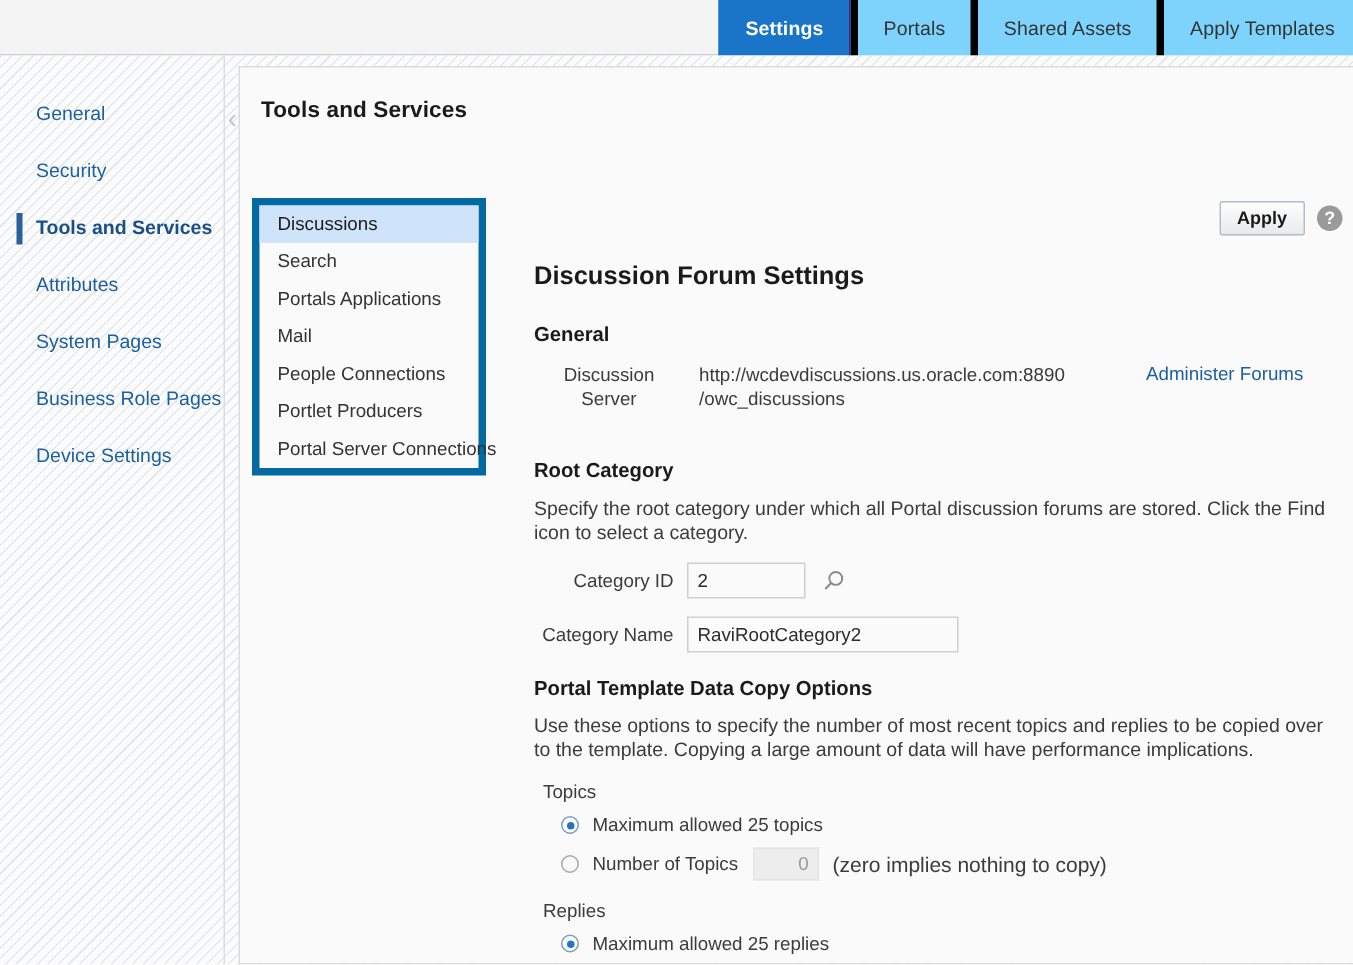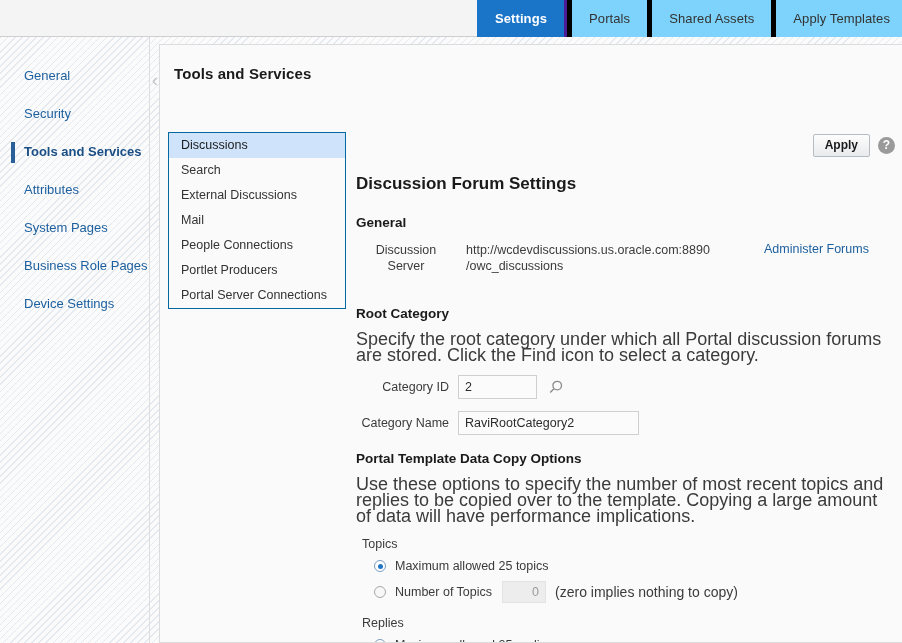--- a/index.html
+++ b/index.html
@@ -38,21 +38,21 @@
     box-sizing: border-box;
     cursor: pointer;
     white-space: nowrap;
     letter-spacing: .1px;
   }
   .tab.active {
     background: #1a75c9;
     color: #ffffff;
     font-weight: bold;
     border-left: 1px solid #1a75c9;
-    border-right: 3px solid #4c1d95;
+    border-right: 1px solid #4c1d95;
   }
   .tab:last-child { border-right: none; padding-right: 12px; }
 
   
   .body-area {
     position: absolute; left: 0; top: 37px;
     width: 902px; height: 606px;
     background:
       repeating-linear-gradient(-45deg,
         rgba(176,190,210,0.30) 0px,
@@ -123,23 +123,23 @@
     font-size: 15px;
     font-weight: bold;
     color: #1a1a1a;
     letter-spacing: .1px;
   }
 
   
   .service-list {
     position: absolute;
     left: 8px; top: 87px;
-    width: 178px;
+    width: 156px;
     background: #fafafa;
-    border: 1px solid #0369a1;
+    border: 5px solid #0369a1;
     box-sizing: border-box;
   }
   .service-item {
     height: 25px;
     line-height: 25px;
     padding-left: 12px;
     font-size: 12.5px;
     color: #333333;
     cursor: pointer;
     white-space: nowrap;
@@ -193,21 +193,21 @@
     font-weight: bold;
     color: #1a1a1a;
   }
   .h2 {
     font-size: 13.5px;
     font-weight: bold;
     color: #1a1a1a;
     margin: 0;
   }
   .para {
-    font-size: 18px;
+    font-size: 13px;
     color: #3b3b3b;
     line-height: 16px;
     margin: 0;
   }
 
   .sec-general { position: absolute; left: 0; top: 170px; width: 547px; }
   .server-row {
     display: flex;
     margin-top: 12px;
   }
@@ -358,21 +358,21 @@
 
     <div class="collapse-handle">‹</div>
 
     <div class="content-panel">
 
       <div class="panel-title">Tools and Services</div>
 
       <div class="service-list">
         <div class="service-item selected">Discussions</div>
         <div class="service-item">Search</div>
-        <div class="service-item">External Discussions</div>
+        <div class="service-item">Portals Applications</div>
         <div class="service-item">Mail</div>
         <div class="service-item">People Connections</div>
         <div class="service-item">Portlet Producers</div>
         <div class="service-item">Portal Server Connections</div>
       </div>
 
       <div class="right-content">
 
         <div class="apply-row">
           <button class="apply-btn">Apply</button>

